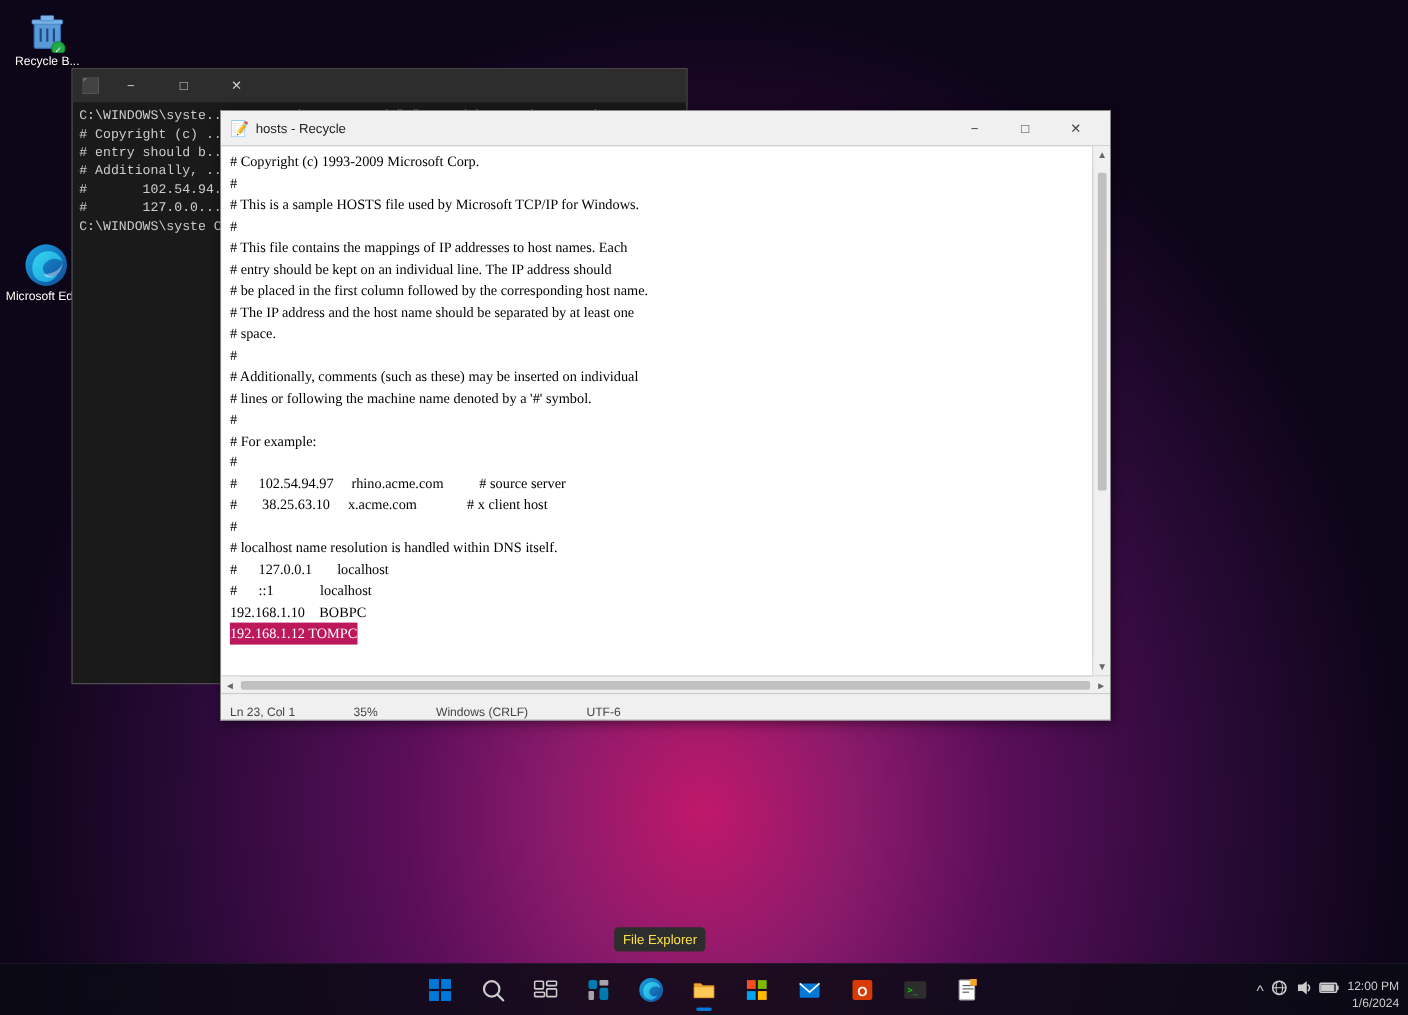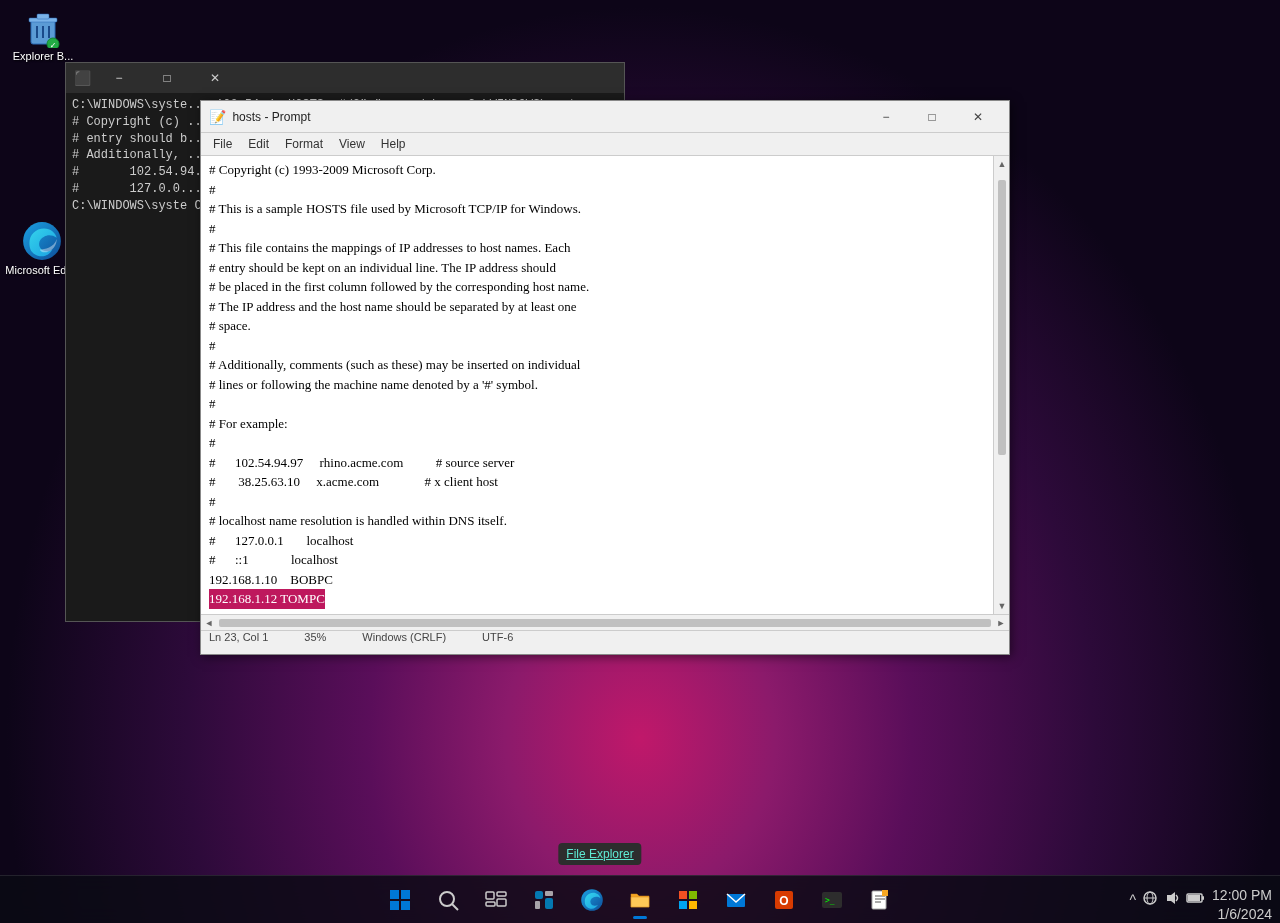--- a/index.html
+++ b/index.html
@@ -205,26 +205,26 @@
       background: #be185d;
       color: #fff;
       display: inline-block;
     }
 
     .notepad-statusbar {
       height: 24px;
       background: #f0f0f0;
       border-top: 1px solid #ccc;
       display: flex;
-      align-items: flex-start;
+      align-items: flex-end;
       padding: 0 8px;
       font-size: 11px;
       color: #444;
       flex-shrink: 0;
-      gap: 36px;
+      gap: 53px;
     }
 
     
     .taskbar {
       position: absolute;
       bottom: 0;
       left: 0;
       right: 0;
       height: 48px;
       background: rgba(10,10,20,0.85);
@@ -264,27 +264,26 @@
       border-radius: 2px;
     }
 
     
     .tooltip-box {
       position: absolute;
       bottom: 58px;
       left: 50%;
       transform: translateX(-50%);
       background: #2d2d2d;
-      color: #5eead4;
+      color: #fde047;
       font-size: 12px;
       padding: 4px 8px;
       border-radius: 4px;
       white-space: nowrap;
       pointer-events: none;
-      text-decoration: underline;
     }
 
     
     .tray-area {
       display: flex;
       align-items: center;
       gap: 6px;
     }
     .tray-icon {
       font-size: 14px;
@@ -350,21 +349,21 @@
       <rect x="8" y="12" width="24" height="24" rx="2" fill="#5b9bd5" stroke="#2a6ab5" stroke-width="1"></rect>
       <rect x="6" y="10" width="28" height="4" rx="1" fill="#7ab3e8" stroke="#2a6ab5" stroke-width="0.5"></rect>
       <rect x="14" y="6" width="12" height="5" rx="1" fill="#7ab3e8" stroke="#2a6ab5" stroke-width="0.5"></rect>
       <line x1="14" y1="18" x2="14" y2="30" stroke="#1a4a8a" stroke-width="2"></line>
       <line x1="20" y1="18" x2="20" y2="30" stroke="#1a4a8a" stroke-width="2"></line>
       <line x1="26" y1="18" x2="26" y2="30" stroke="#1a4a8a" stroke-width="2"></line>
       <circle cx="30" cy="36" r="6" fill="#22aa44" stroke="#118833" stroke-width="1"></circle>
       <text x="30" y="40" text-anchor="middle" font-size="8" fill="white">✓</text>
     </svg>
   </div>
-  <span class="icon-label">Explorer B...</span>
+  <span class="icon-label">Recycle B...</span>
 </div>
 
 <div class="edge-desktop-icon">
   <svg class="edge-svg" viewBox="0 0 40 40">
     <defs>
       <linearGradient id="edgeGrad1" x1="0%" y1="0%" x2="100%" y2="100%">
         <stop offset="0%" style="stop-color:#1ba1e2"></stop>
         <stop offset="100%" style="stop-color:#0e4e99"></stop>
       </linearGradient>
       <linearGradient id="edgeGrad2" x1="0%" y1="0%" x2="100%" y2="100%">
@@ -418,33 +417,26 @@
 <span class="line"></span>
 <span class="line">C:\WINDOWS\syste</span>
 <span class="line"></span>
 <span class="line">C:\WINDOWS\syste</span>
   </div>
 </div>
 
 <div class="notepad-window">
   <div class="notepad-titlebar">
     <span class="np-icon">📝</span>
-    <span class="np-title">hosts - Prompt</span>
+    <span class="np-title">hosts - Recycle</span>
     <div class="np-controls">
       <button class="np-ctrl">−</button>
       <button class="np-ctrl">□</button>
       <button class="np-ctrl close">✕</button>
     </div>
-  </div>
-  <div class="notepad-menubar">
-    <span class="menu-item">File</span>
-    <span class="menu-item">Edit</span>
-    <span class="menu-item">Format</span>
-    <span class="menu-item">View</span>
-    <span class="menu-item">Help</span>
   </div>
   <div class="notepad-body">
     <div class="notepad-text"># Copyright (c) 1993-2009 Microsoft Corp.
 #
 # This is a sample HOSTS file used by Microsoft TCP/IP for Windows.
 #
 # This file contains the mappings of IP addresses to host names. Each
 # entry should be kept on an individual line. The IP address should
 # be placed in the first column followed by the corresponding host name.
 # The IP address and the host name should be separated by at least one
@@ -604,18 +596,18 @@
         <path d="M12 5 Q15 8 12 11" fill="none" stroke="#ccc" stroke-width="1.5"></path>
       </svg>
     </span>
     <span class="tray-icon">
       <svg width="20" height="16" viewBox="0 0 20 16">
         <rect x="1" y="4" width="15" height="8" rx="1" fill="none" stroke="#ccc" stroke-width="1.5"></rect>
         <rect x="2" y="5" width="12" height="6" fill="#ccc"></rect>
         <rect x="16" y="6" width="2" height="4" rx="1" fill="#ccc"></rect>
       </svg>
     </span>
-    <div style="color:#ccc; font-size:14px; text-align:right; line-height:1.3;margin-top:10px;">
+    <div style="color:#ccc; font-size:11px; text-align:right; line-height:1.3;margin-top:10px;">
       <div>12:00 PM</div>
       <div>1/6/2024</div>
     </div>
   </div>
 </div>
 
 </body></html>

